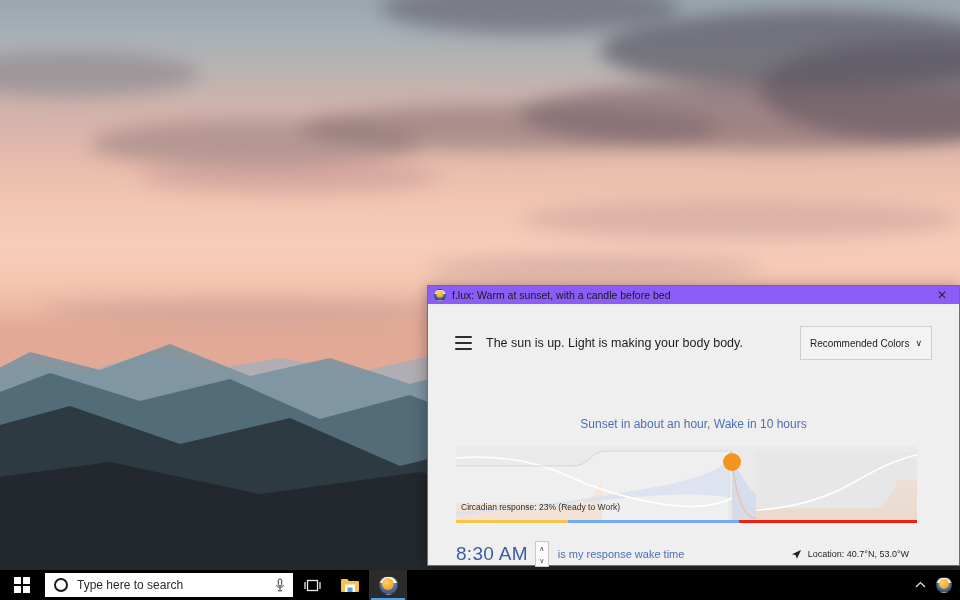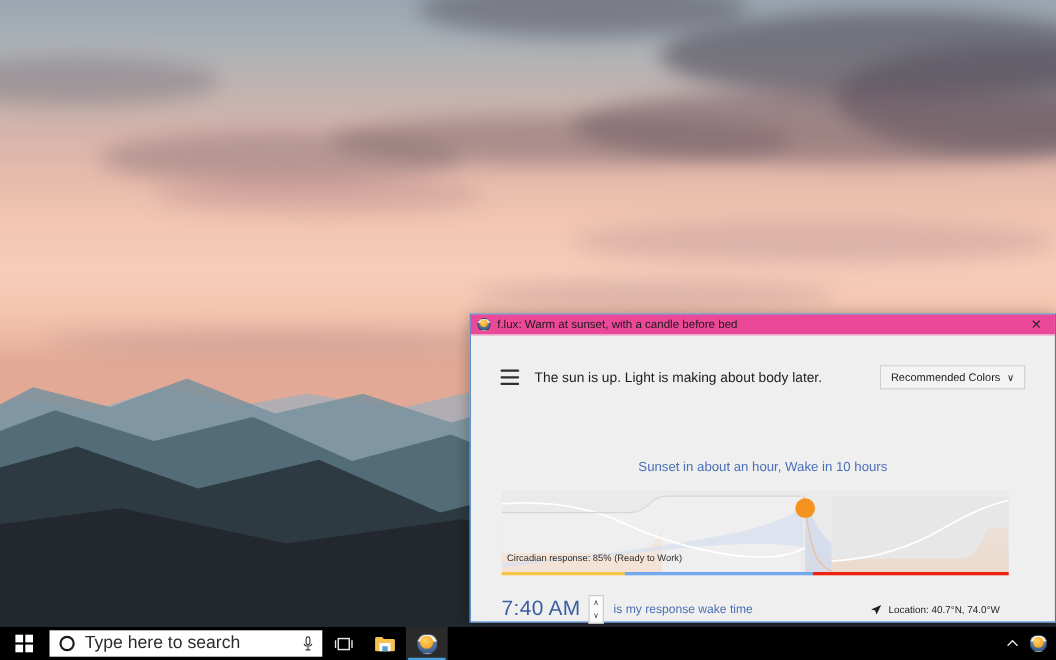--- a/index.html
+++ b/index.html
@@ -56,21 +56,21 @@
     display: flex; align-items: center;
     padding: 0 7px 0 9px;
     cursor: text;
   }
   #cortana-ring {
     width: 14px; height: 14px; border: 2px solid #1a1a1a; border-radius: 50%;
     flex: 0 0 auto;
   }
   #search-placeholder {
     flex: 1; margin-left: 9px;
-    font-size: 16px; color: #2b2b2b;
+    font-size: 12px; color: #2b2b2b;
     white-space: nowrap; overflow: hidden;
   }
   #mic-icon { width: 12px; height: 14px; flex: 0 0 auto; }
 
   .tb-app {
     width: 38px; height: 30px;
     display: flex; align-items: center; justify-content: center;
     position: relative;
     cursor: default;
   }
@@ -103,21 +103,21 @@
   
   #flux-window {
     position: absolute; left: 427px; top: 285px;
     width: 533px; height: 281px;
     background: #efefef;
     border: 1px solid #3a7cc4;
     box-shadow: 0 2px 14px rgba(0,0,0,.35);
     display: flex; flex-direction: column;
   }
   #titlebar {
-    height: 19px; background: #ec4899;
+    height: 19px; background: #8b5cf6;
     display: flex; align-items: center;
     padding-left: 6px;
     flex: 0 0 auto;
     border-bottom: 1px solid #eaeaea;
   }
   #titlebar-icon { width: 12px; height: 12px; flex: 0 0 auto; }
   #title-text {
     margin-left: 6px; font-size: 10.5px; color: #1a1a1a;
     white-space: nowrap; overflow: hidden;
   }
@@ -139,21 +139,21 @@
     display: flex; flex-direction: column; justify-content: space-between;
     cursor: default;
   }
   #menu-icon i { display: block; height: 2px; background: #2e2e2e; border-radius: 1px; }
   #status-message {
     margin-left: 14px; font-size: 12.5px; color: #1c1c1c;
     white-space: nowrap;
   }
   #preset-dropdown {
     margin-left: auto; margin-right: 27px;
-    height: 22px; min-width: 113px;
+    height: 34px; min-width: 113px;
     background: #f3f3f3; border: 1px solid #cfcfcf;
     display: flex; align-items: center; justify-content: center; gap: 6px;
     padding: 0 9px;
     font-size: 10px; color: #1c1c1c;
     cursor: default;
   }
   #preset-caret { font-size: 9px; line-height: 1; }
 
   
   #slider-row { position: absolute; left: 0; top: 72px; width: 100%; height: 40px; }
@@ -274,21 +274,21 @@
   </div>
 
   <div id="window-body">
 
     <div id="header-row">
       <span id="menu-icon">
         <i></i>
           <i></i>
           <i></i>
       </span>
-      <span id="status-message">The sun is up. Light is making about body later.</span>
+      <span id="status-message">The sun is up. Light is making your body body.</span>
       <span id="preset-dropdown">
         <span>Recommended Colors</span>
         <span id="preset-caret">∨</span>
       </span>
     </div>
 
 
     <div id="sun-info">Sunset in about an hour, Wake in 10 hours</div>
 
     <div id="chart">
@@ -315,45 +315,45 @@
 
         <path d="M0,12 C40,9 78,14 112,30 C140,43 168,52 205,58
                  C240,63 262,60 276,52" fill="none" stroke="#ffffff" stroke-width="1.6" opacity="0.95"></path>
         <path d="M300,64 C340,62 372,52 402,34 C428,19 445,12 461,9" fill="none" stroke="#ffffff" stroke-width="1.6" opacity="0.95"></path>
 
         <path d="M0,20 L118,20 C126,20 132,14 138,9 C142,6 146,5 152,5 L272,5" fill="none" stroke="#d6d6d6" stroke-width="1"></path>
 
         <path d="M275,5 C277,26 280,46 286,60 C290,68 294,71 300,73" fill="none" stroke="#e9bc96" stroke-width="1.2" opacity="0.85"></path>
       </svg>
 
-      <span id="circadian-label">Circadian response: 85% (Ready to Work)</span>
+      <span id="circadian-label">Circadian response: 23% (Ready to Work)</span>
 
       <svg style="position:absolute; left:0; top:0;" width="461" height="74">
         <circle cx="276" cy="16" r="9" fill="#f59320"></circle>
       </svg>
     </div>
 
     <div id="phase-bar">
       <div style="width:24.3%; background:#f7c545;"></div>
       <div style="width:37.1%; background:#74a9f0;"></div>
       <div style="width:38.6%; background:#ee2211;"></div>
     </div>
 
     <div id="bottom-row">
-      <span id="wake-time">7:40 AM</span>
+      <span id="wake-time">8:30 AM</span>
       <span id="wake-spinner">
         <span>∧</span>
         <span>∨</span>
       </span>
       <span id="wake-label">is my response wake time</span>
       <span id="location-group">
         <svg id="location-icon" viewBox="0 0 12 12">
           <path d="M11 1 L1 5.6 L5 6.6 L6.4 10.6 Z" fill="#1f1f1f"></path>
         </svg>
-        <span id="location-text">Location: 40.7°N, 74.0°W</span>
+        <span id="location-text">Location: 40.7°N, 53.0°W</span>
       </span>
     </div>
 
   </div>
 </div>
 
 <div id="taskbar">
 
   <div id="start-button">
     <span class="winlogo">

